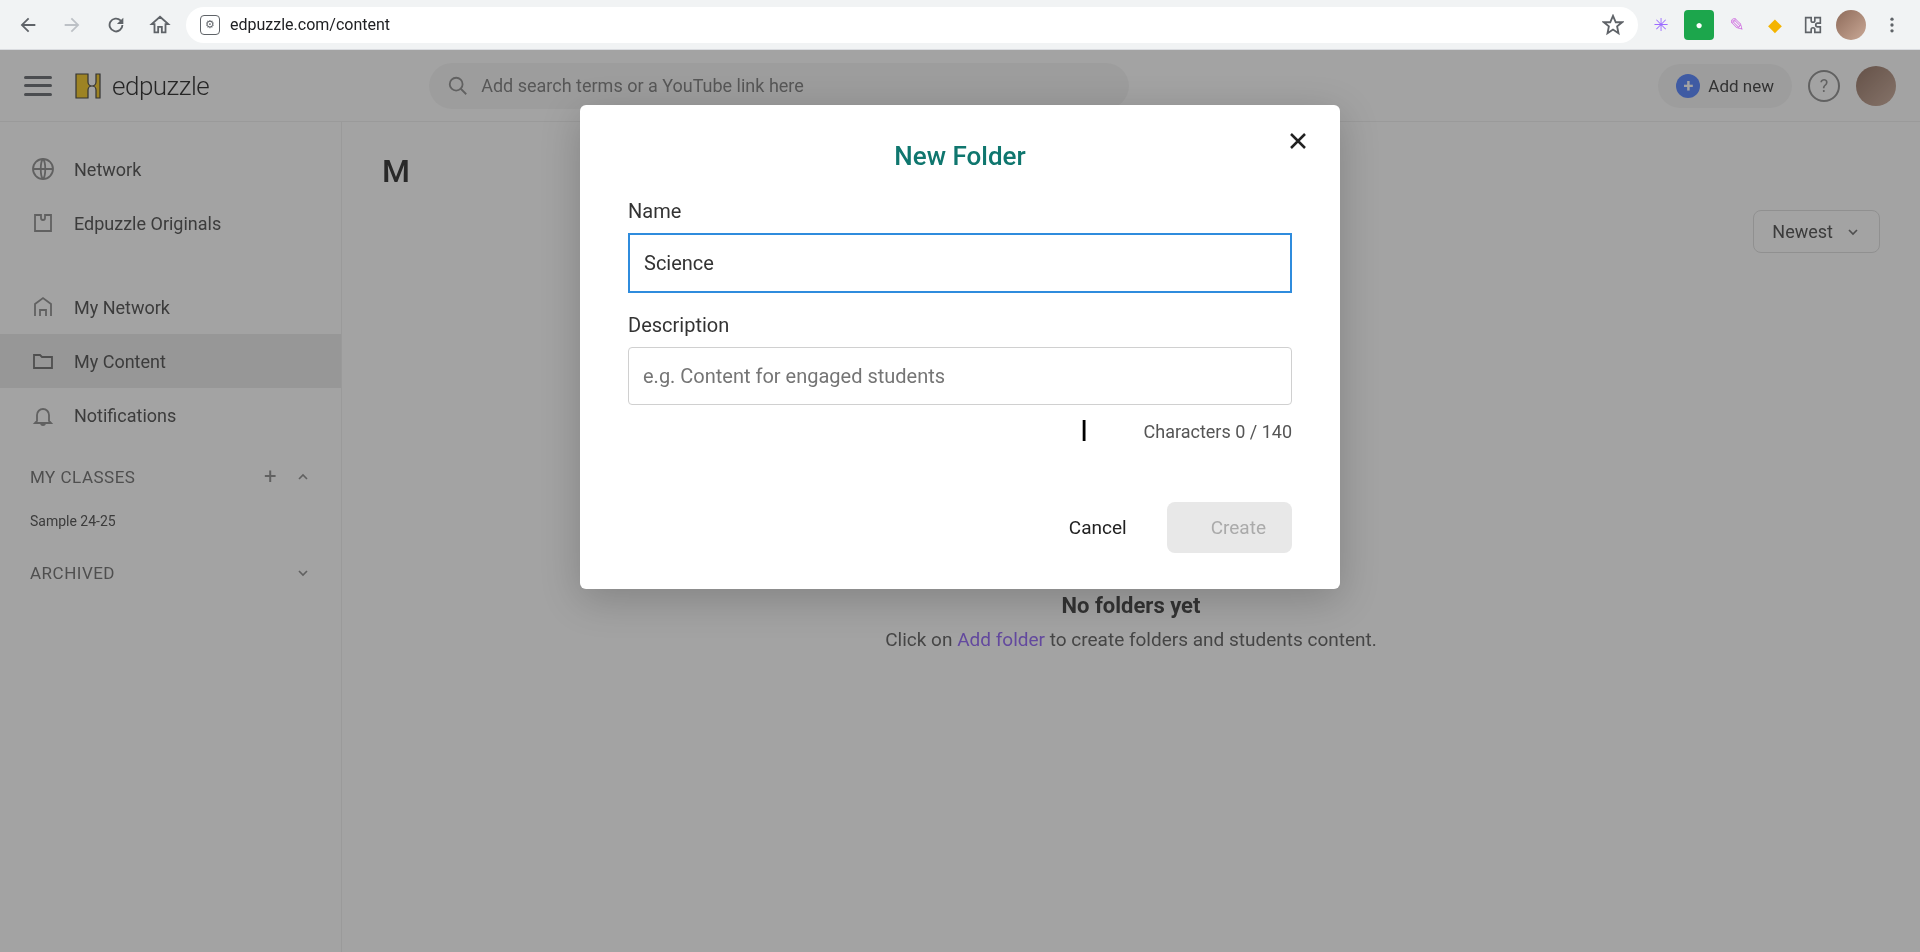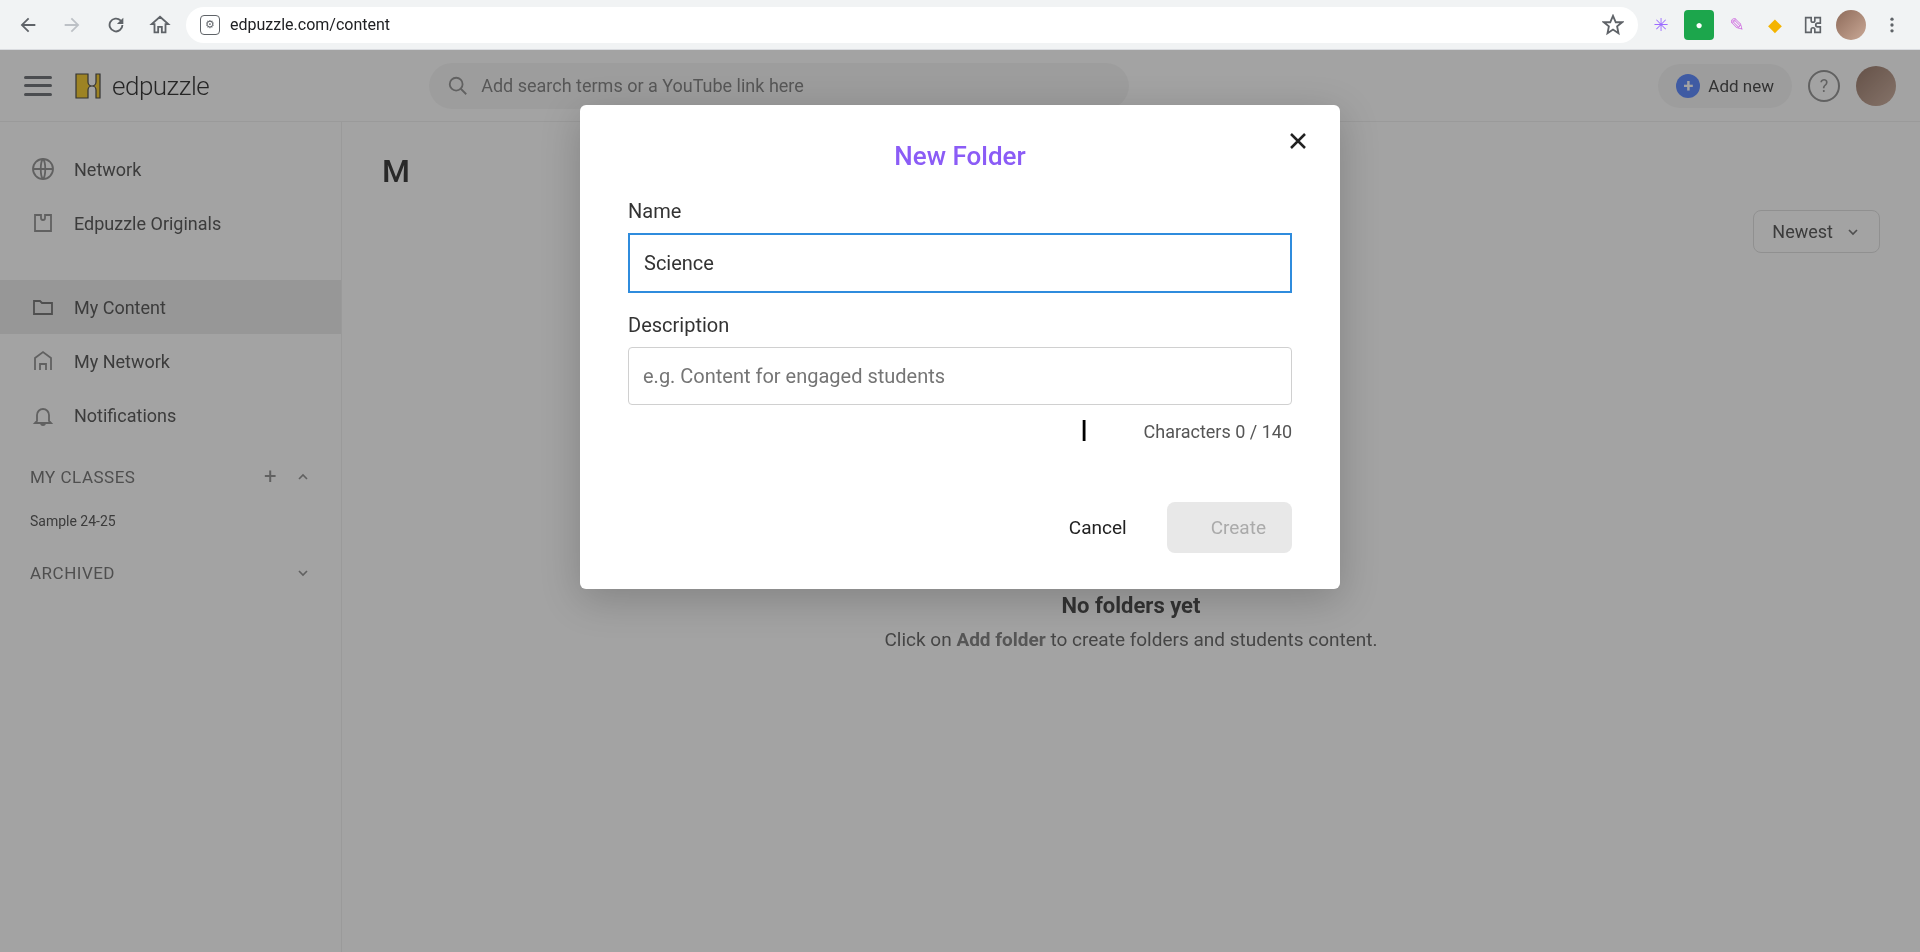--- a/index.html
+++ b/index.html
@@ -39,27 +39,27 @@
     .side-section-actions { display: flex; gap: 18px; align-items: center; color: #888; }
     .class-item { padding: 12px 30px; font-size: 14px; color: #444; cursor: pointer; }
 
     .main { flex: 1; padding: 30px 40px; position: relative; }
     .page-title { font-size: 32px; font-weight: 500; color: #222; }
     .sort-row { display: flex; justify-content: flex-end; margin-top: 20px; }
     .sort-dd { display: flex; align-items: center; gap: 12px; padding: 10px 18px; border: 1px solid #ddd; border-radius: 8px; font-size: 18px; color: #444; cursor: pointer; margin-left: 20px; }
     .empty-state { text-align: center; margin-top: 340px; }
     .empty-title { font-size: 22px; font-weight: 700; color: #333; margin-bottom: 10px; }
     .empty-sub { font-size: 19px; color: #555; }
-    .empty-sub b { font-weight: 700; color: #737373; }
+    .empty-sub b { font-weight: 400; color: #8b5cf6; }
 
     
     .overlay { position: absolute; inset: 0; background: rgba(50,50,50,0.45); display: flex; align-items: flex-start; justify-content: center; padding-top: 55px; }
     .modal { width: 760px; background: #fff; border-radius: 6px; padding: 36px 48px; position: relative; box-shadow: 0 10px 40px rgba(0,0,0,0.2); }
     .modal-close { position: absolute; top: 24px; right: 30px; font-size: 28px; color: #333; cursor: pointer; background: none; border: none; }
-    .modal-title { text-align: center; font-size: 26px; font-weight: 500; color: #8b5cf6; margin-bottom: 28px; }
+    .modal-title { text-align: center; font-size: 26px; font-weight: 500; color: #0f766e; margin-bottom: 28px; }
     .form-label { font-size: 20px; color: #333; margin-bottom: 10px; display: block; }
     .form-input { width: 100%; padding: 16px 14px; font-size: 20px; border: 2px solid #2f8cdd; border-radius: 0; outline: none; color: #333; margin-bottom: 20px; }
     .form-textarea { width: 100%; padding: 16px 14px; font-size: 20px; border: 1px solid #d0d0d0; border-radius: 4px; outline: none; color: #333; resize: none; height: 58px; font-family: inherit; }
     .char-count { text-align: right; font-size: 18px; color: #555; margin-top: 12px; }
     .modal-actions { display: flex; justify-content: flex-end; gap: 14px; margin-top: 60px; }
     .btn { padding: 14px 26px; font-size: 19px; border-radius: 8px; cursor: pointer; border: none; }
     .btn-cancel { background: transparent; color: #222; }
     .btn-create { background: #e8e8e8; color: #aaa; padding-left: 44px; }
     .text-cursor { position: absolute; left: 500px; top: 308px; font-size: 30px; color: #000; pointer-events: none; }
 
@@ -161,35 +161,35 @@
       </div>
       <div class="side-item">
         <span class="side-icon">
             <svg width="24" height="24" viewBox="0 0 24 24">
               <path d="M4 4h6v3a2 2 0 1 0 4 0V4h6v16H4z" fill="none" stroke="#888" stroke-width="1.8"></path>
             </svg>
           </span>
         <span>Edpuzzle Originals</span>
       </div>
       <div style="height:30px"></div>
+      <div class="side-item">
+        <span class="side-icon">
+            <svg width="24" height="24" viewBox="0 0 24 24">
+              <path d="M4 21V9l8-6 8 6v12M9 21v-6h6v6" fill="none" stroke="#888" stroke-width="1.8"></path>
+            </svg>
+          </span>
+        <span>My Network</span>
+      </div>
       <div class="side-item active">
         <span class="side-icon">
             <svg width="24" height="24" viewBox="0 0 24 24">
               <path d="M3 6h6l2 2h10v11H3z" fill="none" stroke="#666" stroke-width="1.8"></path>
             </svg>
           </span>
         <span>My Content</span>
-      </div>
-      <div class="side-item">
-        <span class="side-icon">
-            <svg width="24" height="24" viewBox="0 0 24 24">
-              <path d="M4 21V9l8-6 8 6v12M9 21v-6h6v6" fill="none" stroke="#888" stroke-width="1.8"></path>
-            </svg>
-          </span>
-        <span>My Network</span>
       </div>
       <div class="side-item">
         <span class="side-icon">
             <svg width="24" height="24" viewBox="0 0 24 24">
               <path d="M6 18v-6a6 6 0 0 1 12 0v6l2 2H4zM10 20a2 2 0 0 0 4 0" fill="none" stroke="#888" stroke-width="1.8"></path>
             </svg>
           </span>
         <span>Notifications</span>
       </div>
 

